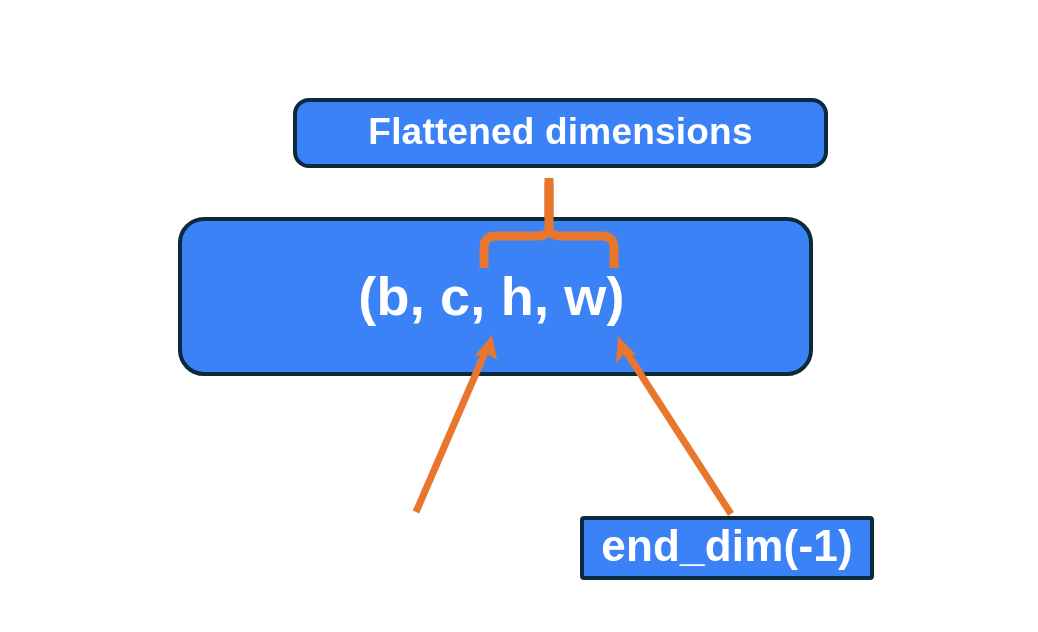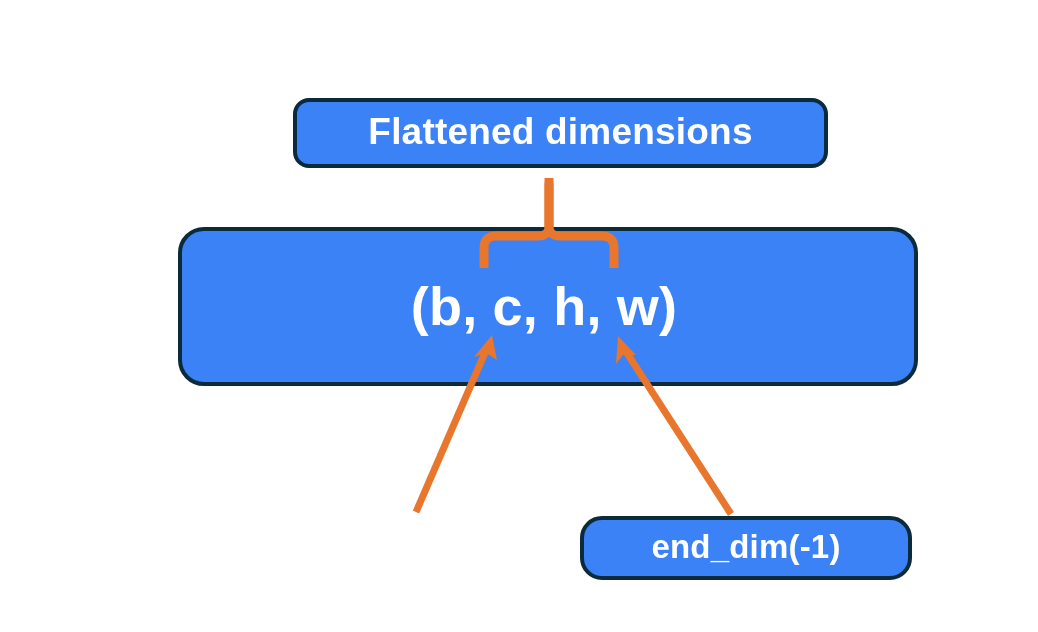--- a/index.html
+++ b/index.html
@@ -45,22 +45,22 @@
     top: 98px;
     width: 535px;
     height: 70px;
     border-radius: 16px;
     font-size: 37px;
   }
 
   
   #node-shape {
     left: 178px;
-    top: 227px;
-    width: 740px;
+    top: 217px;
+    width: 635px;
     height: 159px;
     border-radius: 26px;
     font-size: 54px;
   }
   #node-shape .node-label {
     padding-bottom: 2px;
     transform: translateX(-4px);
   }
 
   
@@ -70,24 +70,24 @@
     width: 294px;
     height: 64px;
     border-radius: 14px;
     font-size: 38px;
   }
 
   
   #node-end-dim {
     left: 580px;
     top: 516px;
-    width: 332px;
+    width: 294px;
     height: 64px;
-    border-radius: 22px;
-    font-size: 33px;
+    border-radius: 4px;
+    font-size: 44px;
   }
 
   
   .connector-layer {
     position: absolute;
     left: 0;
     top: 0;
     width: 1038px;
     height: 632px;
     pointer-events: none;

